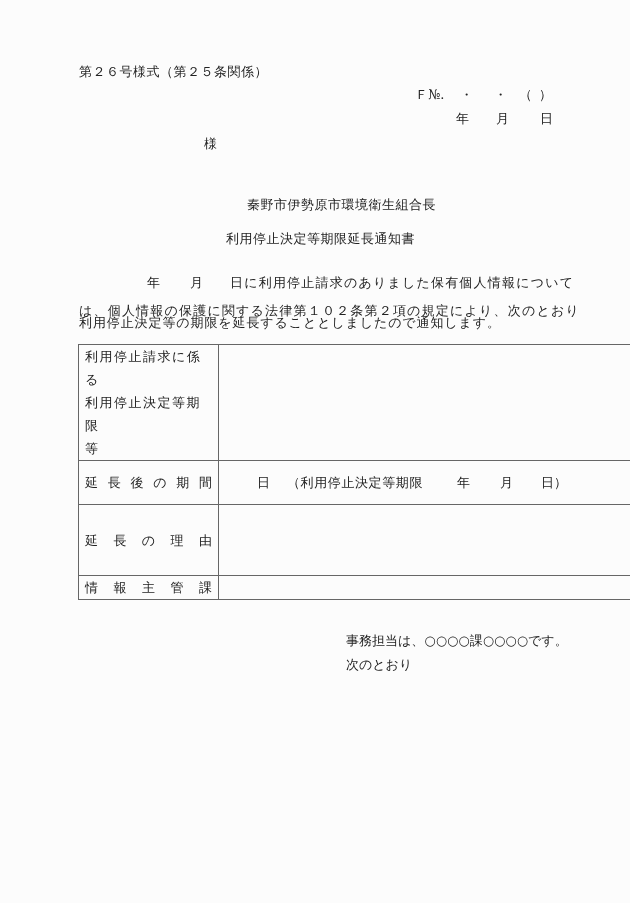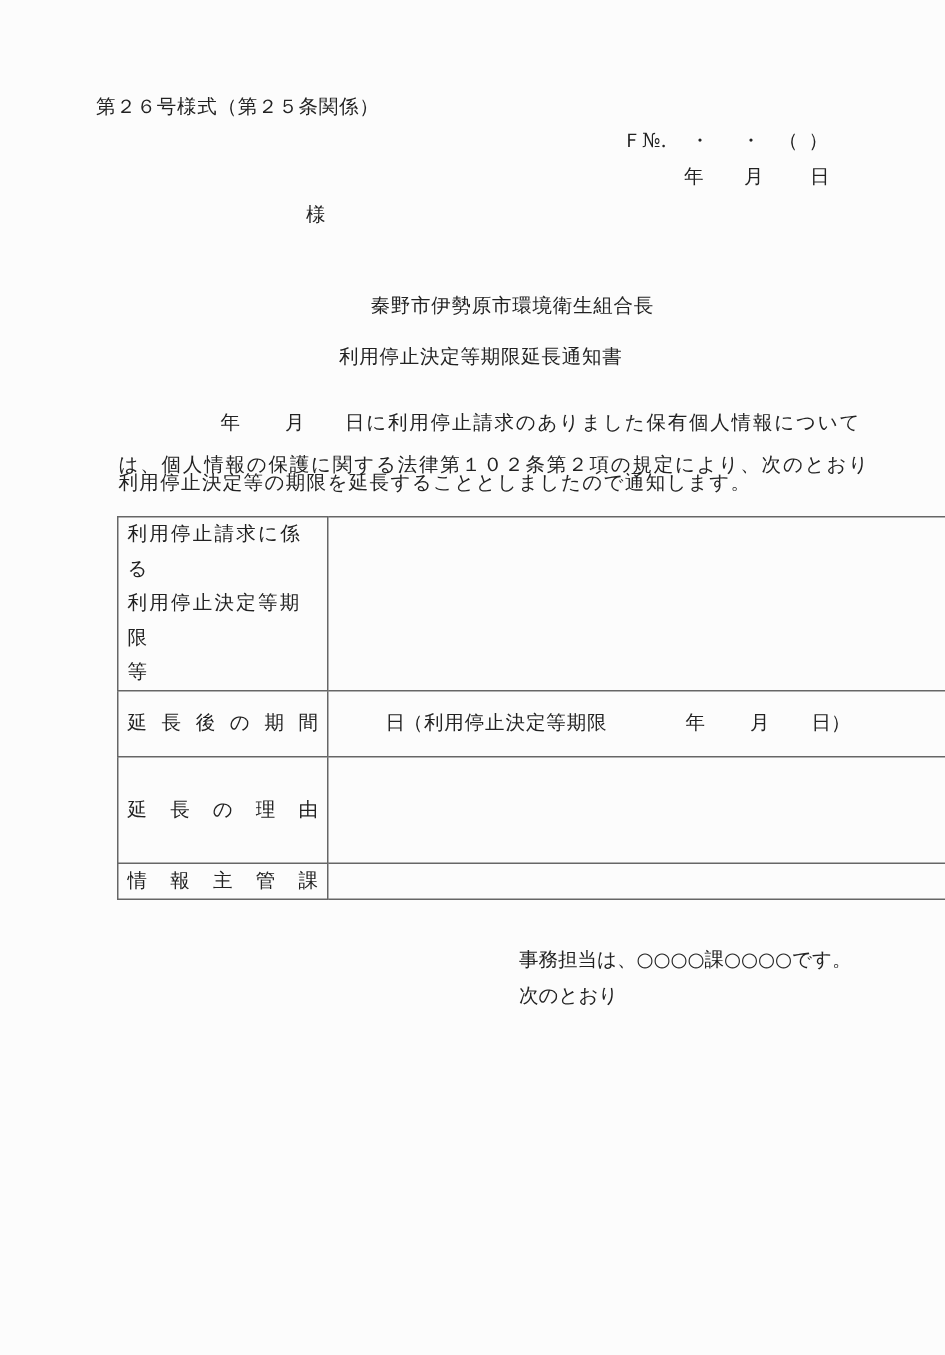--- a/index.html
+++ b/index.html
@@ -1,19 +1,19 @@
 <!DOCTYPE html>
 <html><head>
 <meta charset="utf-8">
 <style>
   html, body { margin:0; padding:0; }
   body { width:630px; height:903px; background:#fcfcfc; position:relative; overflow:hidden;
          font-family:"DejaVu Serif","Liberation Serif",serif; color:#222; font-size:13px; }
   .abs { position:absolute; white-space:nowrap; line-height:16px; }
-  .form-no { left:64px; top:64px; letter-spacing:0.5px; }
+  .form-no { left:79px; top:64px; letter-spacing:0.5px; }
   .fno { left:415px; top:87px; }
   .fno span { position:absolute; top:0; }
   .date-row span { position:absolute; top:0; }
   .addressee { left:204px; top:136px; }
   .issuer { left:247px; top:183px; letter-spacing:0.5px;margin-top:14px; }
   .title { left:226px; top:231px; letter-spacing:0.5px; }
   .body-p { left:79px; width:490px; font-size:13px; }
   .body-line { position:absolute; left:0; white-space:nowrap; letter-spacing:1.2px; }
   table.info { position:absolute; left:78px; top:344px; width:558px; border-collapse:collapse; }
   table.info td { border:1px solid #666; padding:0 6px; vertical-align:middle; font-size:13px; line-height:23px; }
@@ -73,21 +73,21 @@
         <span>長</span>
         <span>後</span>
         <span>の</span>
         <span>期</span>
         <span>間</span>
       </div>
     </td>
     <td style="position:relative;">
       <div class="period" style="position:relative;height:16px;line-height:16px;">
         <span style="left:32px">日</span>
-        <span style="left:44px;letter-spacing:0.6px">（利用停止決定等期限</span>
+        <span style="left:62px;letter-spacing:0.6px">（利用停止決定等期限</span>
         <span style="left:232px">年</span>
         <span style="left:275px">月</span>
         <span style="left:316px">日）</span>
       </div>
     </td>
   </tr>
   <tr class="r3">
     <td class="label">
       <div class="spread">
         <span>延</span>

